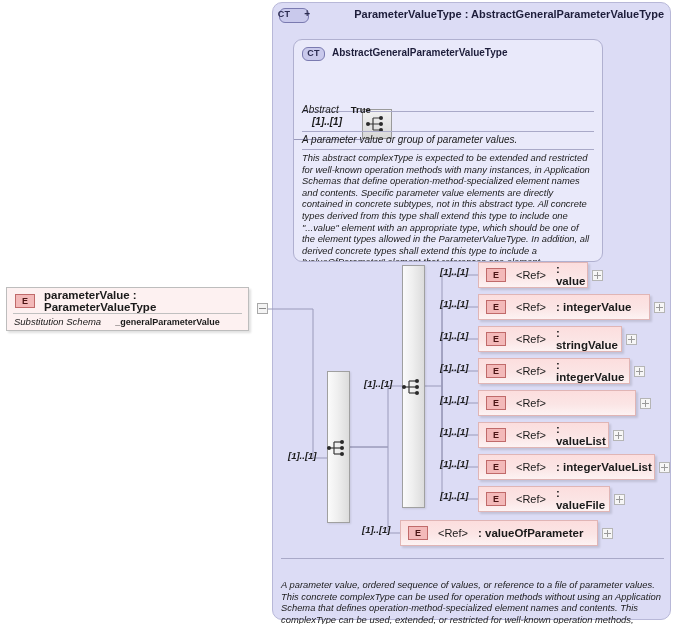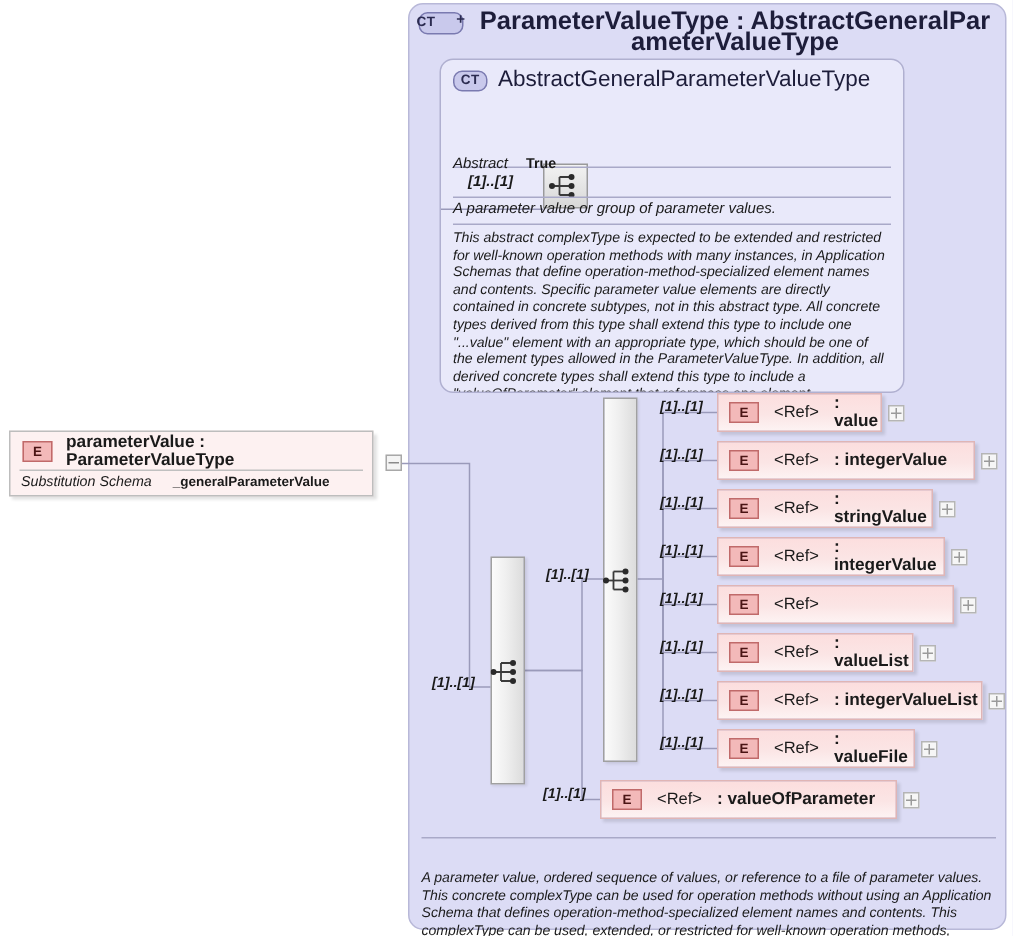--- a/index.html
+++ b/index.html
@@ -47,25 +47,25 @@
     position: absolute;
     left: 6px;
     top: 4px;
     right: 6px;
     display: flex;
     align-items: flex-start;
     gap: 7px;
   }
   #ct-outer-badge { width: 30px; height: 15px; flex: none; margin-top: 1px; }
   #ct-outer-title {
-    font-size: 17px;
+    font-size: 11px;
     font-weight: bold;
     color: #1d1d3a;
     line-height: 14px;
-    text-align: center;
+    text-align: right;
     flex: 1;
     word-break: break-all;
   }
 
   
   #ct-inner {
     position: absolute;
     left: 20px;
     top: 36px;
     width: 310px;
@@ -80,22 +80,22 @@
     position: absolute;
     left: 8px;
     top: 6px;
     right: 8px;
     display: flex;
     align-items: flex-start;
     gap: 7px;
   }
   #ct-inner-badge { width: 23px; height: 14px; flex: none; margin-top: 1px; }
   #ct-inner-title {
-    font-size: 15px;
-    font-weight: normal;
+    font-size: 10px;
+    font-weight: bold;
     color: #1d1d3a;
     line-height: 13px;
     word-break: break-all;
   }
 
   
   #ct-inner-seq-row {
     position: absolute;
     left: 0;
     top: 68px;

